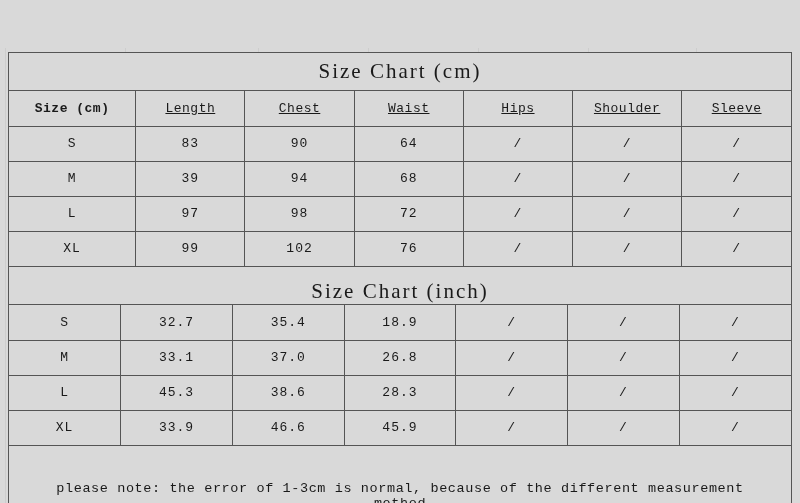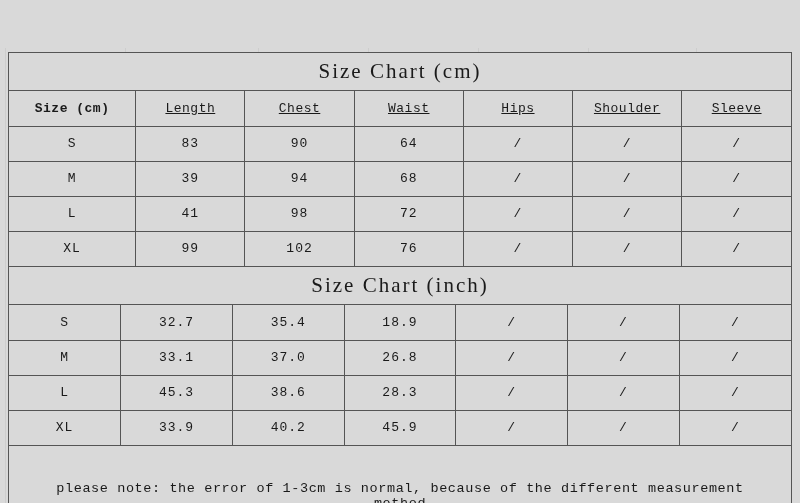--- a/index.html
+++ b/index.html
@@ -153,42 +153,42 @@
         <td>M</td>
         <td>39</td>
         <td>94</td>
         <td>68</td>
         <td>/</td>
         <td>/</td>
         <td>/</td>
       </tr>
       <tr>
         <td>L</td>
-        <td>41</td>
+        <td>97</td>
         <td>98</td>
         <td>72</td>
         <td>/</td>
         <td>/</td>
         <td>/</td>
       </tr>
       <tr>
         <td>XL</td>
         <td>99</td>
         <td>102</td>
         <td>76</td>
         <td>/</td>
         <td>/</td>
         <td>/</td>
       </tr>
     </tbody>
       </table>
 
     <div class="divider-h"></div>
 
-    <div class="title-row" style="border-top:none;">
+    <div class="title-row" style="border-top:none;align-items:flex-end;">
       <div class="title">Size Chart (inch)</div>
     </div>
 
     <table class="size-table">
       <tbody>
       <tr>
         <td>S</td>
         <td>32.7</td>
         <td>35.4</td>
         <td>18.9</td>
@@ -210,21 +210,21 @@
         <td>45.3</td>
         <td>38.6</td>
         <td>28.3</td>
         <td>/</td>
         <td>/</td>
         <td>/</td>
       </tr>
       <tr>
         <td>XL</td>
         <td>33.9</td>
-        <td>40.2</td>
+        <td>46.6</td>
         <td>45.9</td>
         <td>/</td>
         <td>/</td>
         <td>/</td>
       </tr>
     </tbody>
       </table>
 
     <div class="note-row">
       <div class="note">please note: the error of 1-3cm is normal, because of the different measurement method</div>

